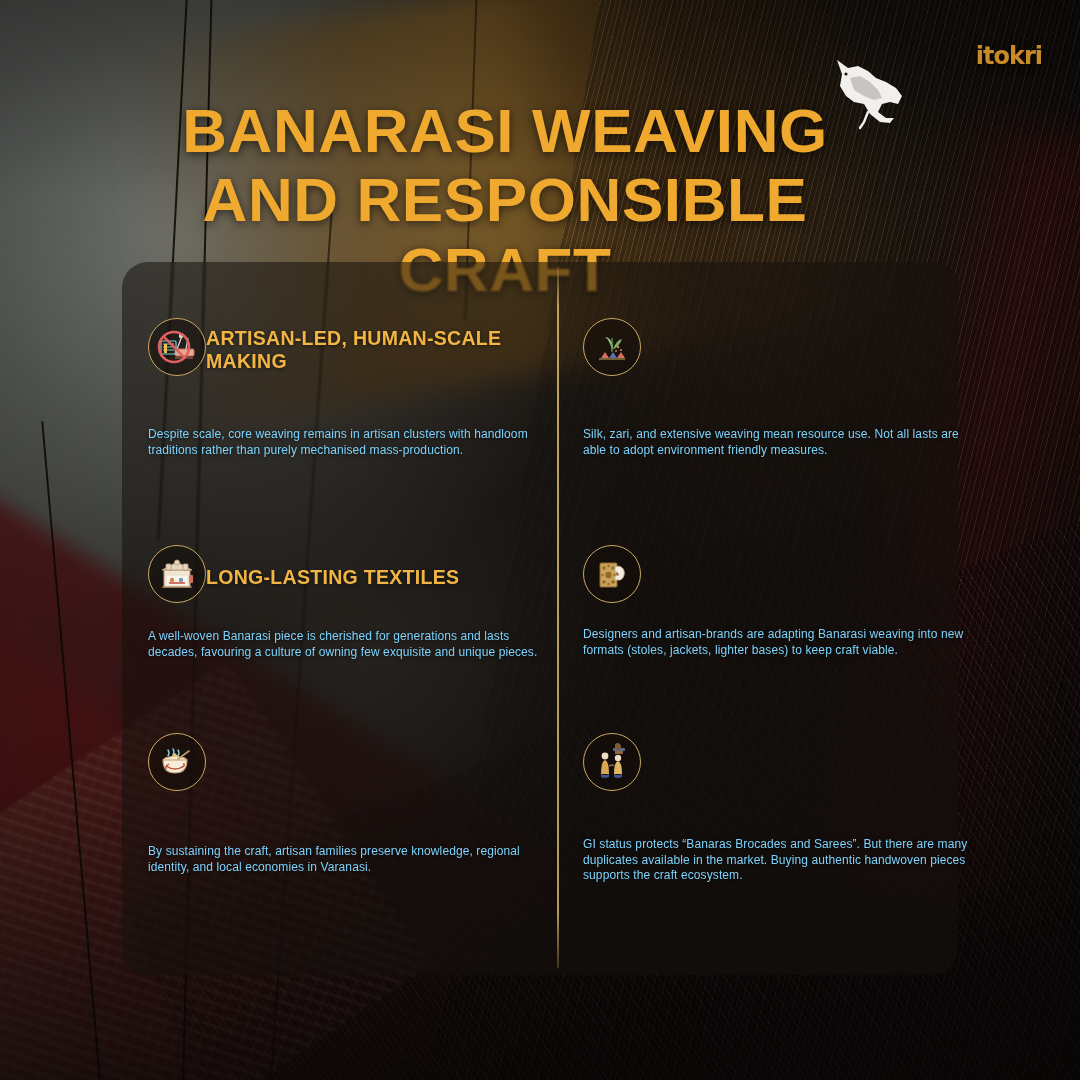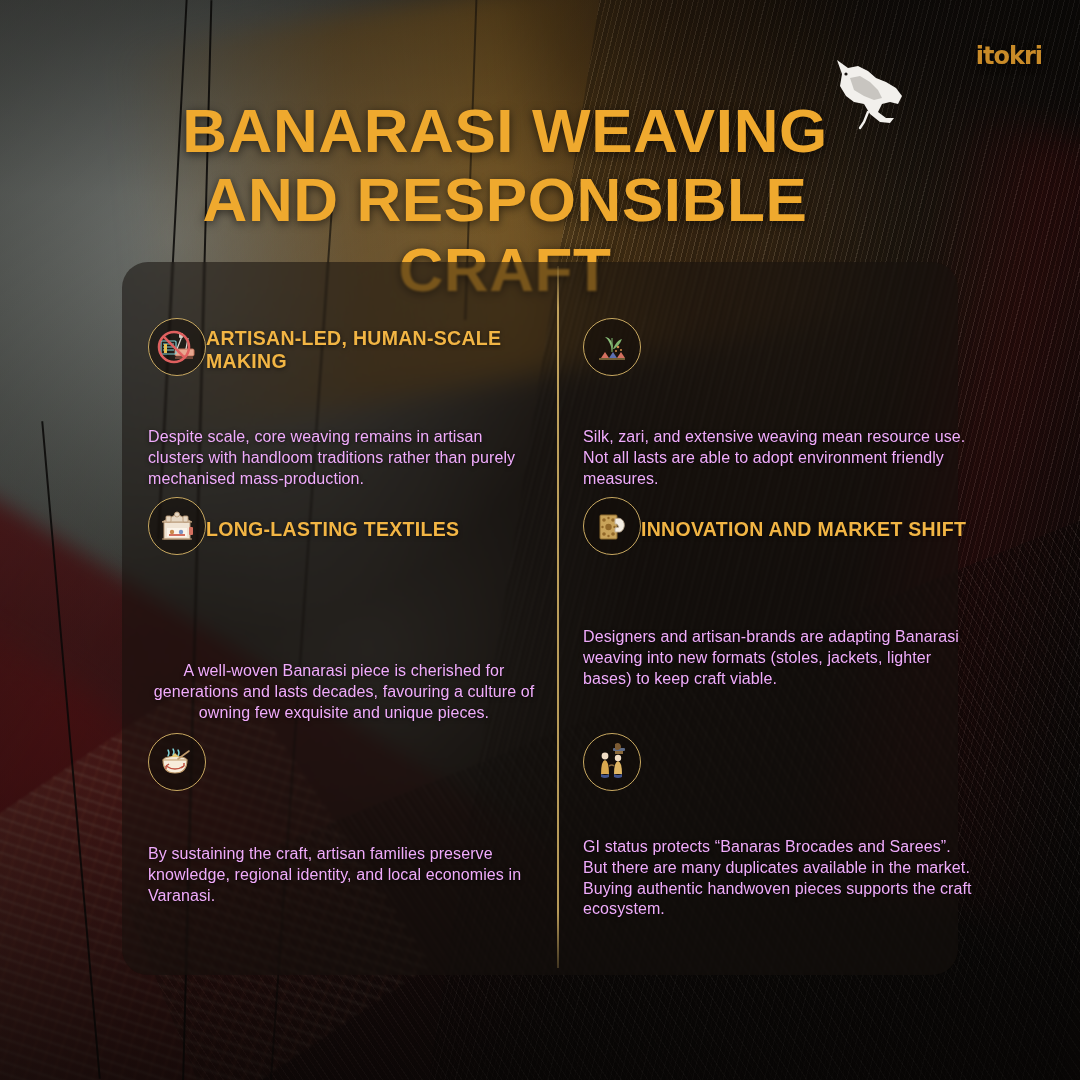--- a/index.html
+++ b/index.html
@@ -138,30 +138,30 @@
     background:rgba(18,12,10,.55);
     display:flex; align-items:center; justify-content:center;
     overflow:hidden;
   }
   .card-title{
     font-size:19.5px; font-weight:bold; line-height:1.17;
     letter-spacing:.3px; color:#f2b544; padding-top:6px;
     text-shadow:0 1px 4px rgba(0,0,0,.55);
   }
   .card-body{
-    margin-top:22px; font-size:16px; line-height:1.30;
-    color:#f0abfc; letter-spacing:.1px;
+    margin-top:22px; font-size:12px; line-height:1.30;
+    color:#7dd3fc; letter-spacing:.1px;
     text-shadow:0 1px 4px rgba(0,0,0,.7);
   }
 
   
   .col-l{ left:148px; }
   .col-r{ left:583px; }
   .row-1{ top:318px; }
-  .row-2{ top:497px; }
+  .row-2{ top:545px; }
   .row-3{ top:733px; }
   .row-1b{ top:324px; }
   .row-2b{ top:524px; }
   .row-3b{ top:729px; }
 </style>
 </head>
 <body>
 
 <div class="bg">
   <div class="bg-base"></div>
@@ -253,21 +253,21 @@
         <circle cx="17" cy="28" r="2.2" fill="#c98a4b"></circle>
         <circle cx="26" cy="28" r="2.2" fill="#7a93c4"></circle>
         <rect x="14" y="30" width="16" height="2" fill="#d4705f"></rect>
         <rect x="34" y="23" width="4" height="8" rx="1" fill="#d4705f"></rect>
         <path d="M7 35h30" stroke="#b99a78" stroke-width="1.2"></path>
       </svg>
     </div>
     <div class="card-title">LONG-LASTING TEXTILES</div>
   </div>
 </div>
-<div class="card col-l row-2b" style="top:639px;text-align:center;">
+<div class="card col-l row-2b" style="top:607px;">
   <div class="card-body">A well-woven Banarasi piece is cherished for generations and lasts decades, favouring a culture of owning few exquisite and unique pieces.</div>
 </div>
 
 <div class="card col-r row-2">
   <div class="card-head">
     <div class="icon-circle">
       <svg viewBox="0 0 44 44" width="44" height="44">
         <rect x="10" y="11" width="17" height="24" rx="1" fill="#c9a35a" stroke="#8c6a2e" stroke-width="1"></rect>
         <g fill="#8a5f22" opacity=".85">
           <circle cx="18.5" cy="23" r="3.2"></circle>
@@ -276,21 +276,20 @@
           <circle cx="14" cy="30" r="1.8"></circle>
             <circle cx="23" cy="30" r="1.8"></circle>
           <circle cx="18.5" cy="14" r="1.2"></circle>
             <circle cx="18.5" cy="32" r="1.2"></circle>
           <circle cx="12.5" cy="23" r="1.2"></circle>
             <circle cx="24.5" cy="23" r="1.2"></circle>
         </g>
         <path d="M25 15 C29 13 33 15 34 19 C35 23 33 27 30 28 L25 28 L25 24 L29 23 L27 20 L25 20 Z" fill="#f3ece1" stroke="#bfae94" stroke-width=".9"></path>
       </svg>
     </div>
-    <div class="card-title">INNOVATION AND MARKET SHIFT</div>
   </div>
 </div>
 <div class="card col-r row-2b" style="top:605px;">
   <div class="card-body">Designers and artisan-brands are adapting Banarasi weaving into new formats (stoles, jackets, lighter bases) to keep craft viable.</div>
 </div>
 
 <div class="card col-l row-3">
   <div class="card-head">
     <div class="icon-circle">
       <svg viewBox="0 0 44 44" width="44" height="44">

